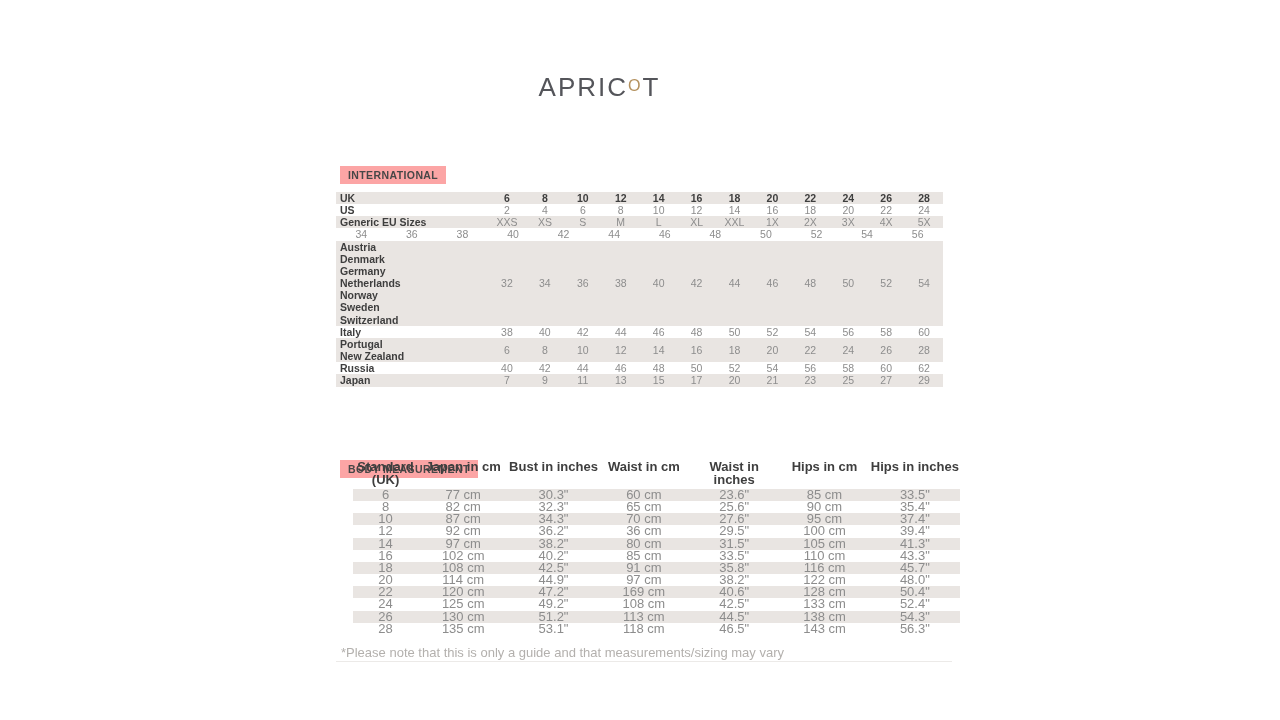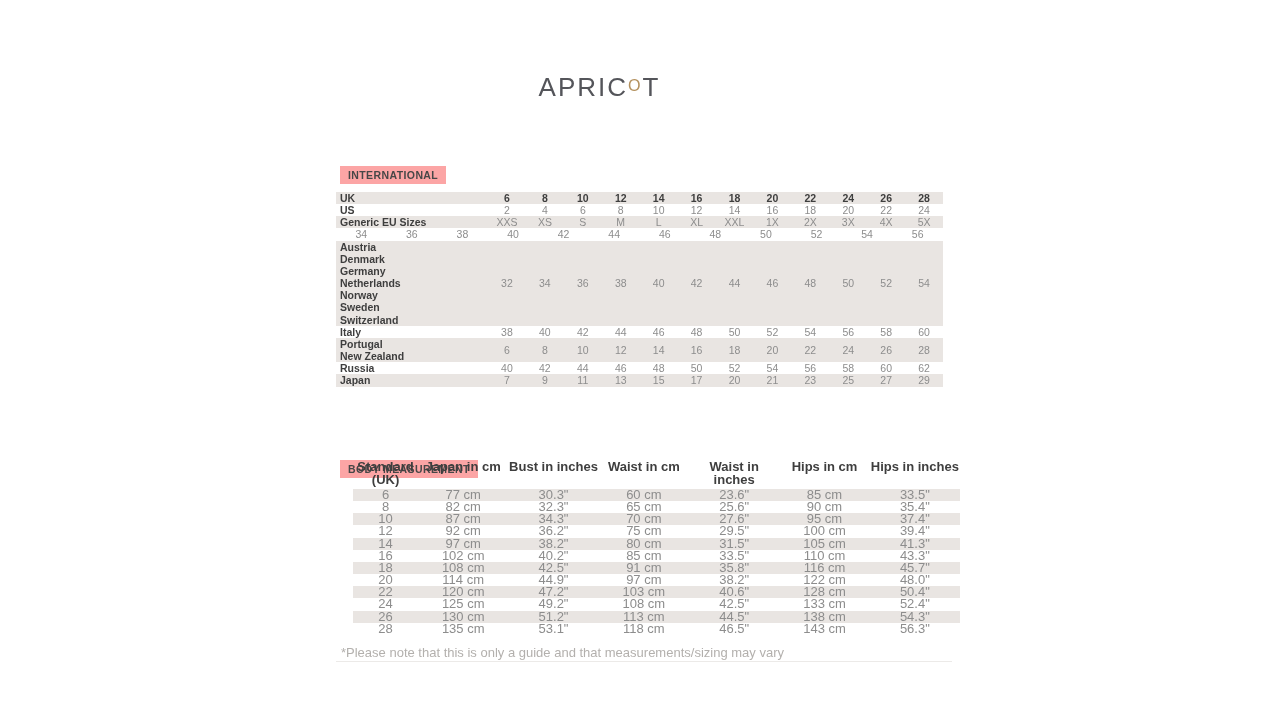--- a/index.html
+++ b/index.html
@@ -282,21 +282,21 @@
         <div class="bcell cn">34.3"</div>
         <div class="bcell cn">70 cm</div>
         <div class="bcell cn">27.6"</div>
         <div class="bcell cn">95 cm</div>
         <div class="bcell cn">37.4"</div>
       </div>
       <div class="brow">
         <div class="bcell c0">12</div>
         <div class="bcell cn">92 cm</div>
         <div class="bcell cn">36.2"</div>
-        <div class="bcell cn">75 cm</div>
+        <div class="bcell cn">36 cm</div>
         <div class="bcell cn">29.5"</div>
         <div class="bcell cn">100 cm</div>
         <div class="bcell cn">39.4"</div>
       </div>
       <div class="brow shaded">
         <div class="bcell c0">14</div>
         <div class="bcell cn">97 cm</div>
         <div class="bcell cn">38.2"</div>
         <div class="bcell cn">80 cm</div>
         <div class="bcell cn">31.5"</div>
@@ -327,21 +327,21 @@
         <div class="bcell cn">44.9"</div>
         <div class="bcell cn">97 cm</div>
         <div class="bcell cn">38.2"</div>
         <div class="bcell cn">122 cm</div>
         <div class="bcell cn">48.0"</div>
       </div>
       <div class="brow shaded">
         <div class="bcell c0">22</div>
         <div class="bcell cn">120 cm</div>
         <div class="bcell cn">47.2"</div>
-        <div class="bcell cn">103 cm</div>
+        <div class="bcell cn">169 cm</div>
         <div class="bcell cn">40.6"</div>
         <div class="bcell cn">128 cm</div>
         <div class="bcell cn">50.4"</div>
       </div>
       <div class="brow">
         <div class="bcell c0">24</div>
         <div class="bcell cn">125 cm</div>
         <div class="bcell cn">49.2"</div>
         <div class="bcell cn">108 cm</div>
         <div class="bcell cn">42.5"</div>

